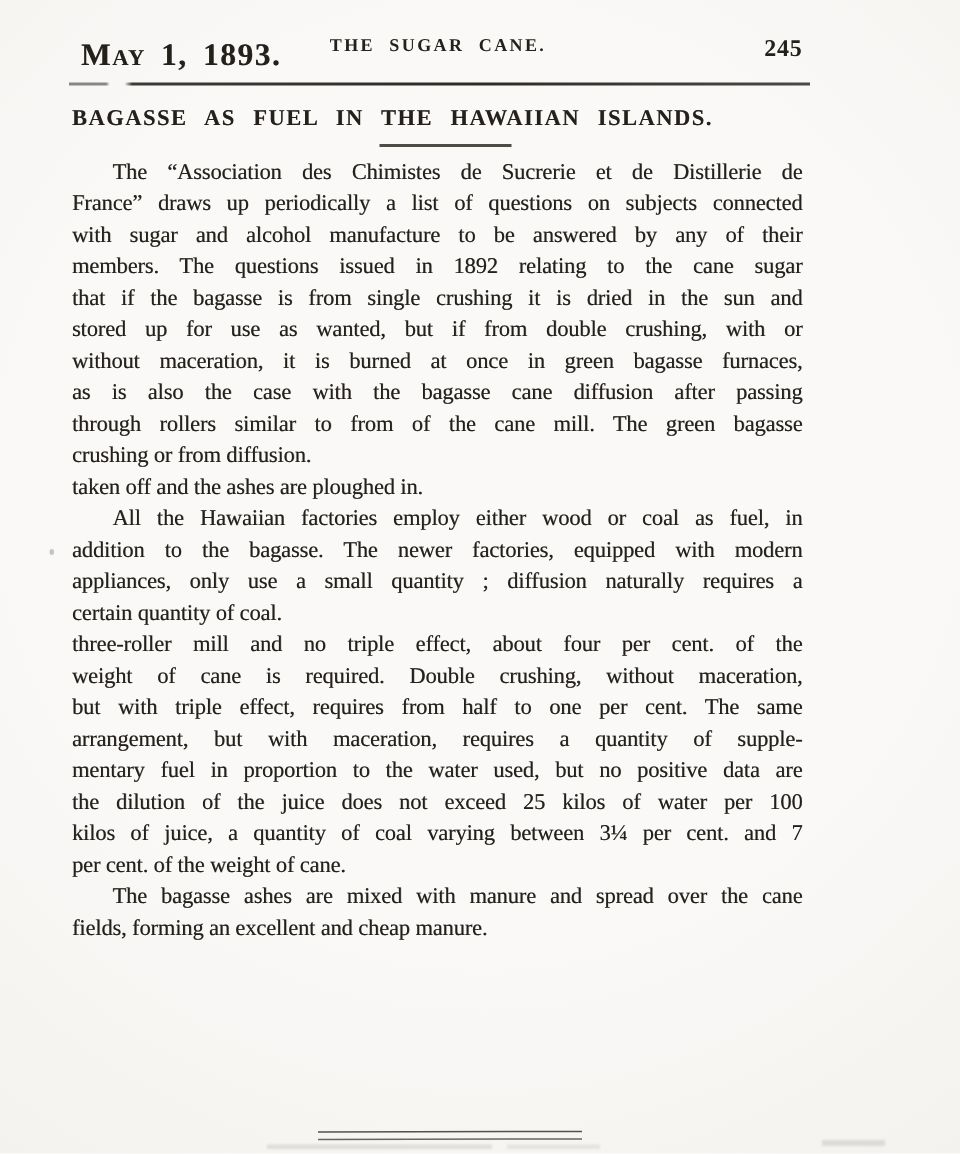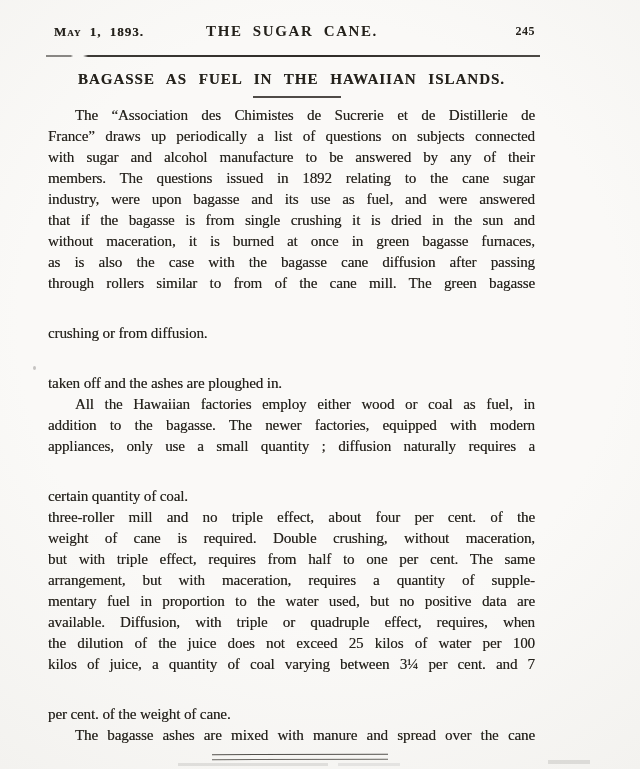--- a/index.html
+++ b/index.html
@@ -13,57 +13,56 @@
     overflow: hidden;
     background: radial-gradient(circle at 50% 42%, #faf9f7 55%, #f3f2ef 100%);
     font-family: "Liberation Serif", "DejaVu Serif", serif;
     color: #24211b;
   }
   .abs { position: absolute; }
 
   
   .hdr-date {
     left: 54px; top: 24px;
-    font-size: 13px;
+    font-size: 21px;
     font-variant: small-caps;
     letter-spacing: 1px;
     word-spacing: 4px;
     font-weight: bold;
     text-shadow: 0.2px 0 0 rgba(36,33,27,0.5);
   }
   .hdr-journal {
     left: 292px; top: 23px;
     transform: translateX(-50%);
-    font-size: 15px;
+    font-size: 12px;
     font-weight: bold;
     letter-spacing: 1.6px;
     word-spacing: 5px;
     white-space: nowrap;
   }
   .hdr-page {
     top: 24px; left: 503px; width: 32px;
     text-align: right;
-    font-size: 12px;
+    font-size: 16px;
     font-weight: bold;
     letter-spacing: 0.5px;
   }
   .hdr-rule {
     left: 46px; top: 55px;
     width: 494px; height: 2px;
     background: linear-gradient(90deg,
       rgba(45,42,38,0.55) 0%, rgba(45,42,38,0.55) 5%,
       rgba(45,42,38,0) 5.5%, rgba(45,42,38,0) 7.5%,
       rgba(45,42,38,0.92) 8.5%, rgba(35,32,28,0.95) 55%,
       rgba(45,42,38,0.85) 100%);
   }
 
   
   .art-title {
     left: 48px; top: 71px; width: 487px;
-    text-align: center;
     font-size: 15px;
     font-weight: bold;
     letter-spacing: 1px;
     word-spacing: 7px;
     white-space: nowrap;
     text-shadow: 0.2px 0 0 rgba(36,33,27,0.45);
   }
   .title-rule {
     left: 253px; top: 96px;
     width: 88px; height: 2px;
@@ -80,21 +79,21 @@
     height: 21px;
     letter-spacing: -0.1px;
     text-align: justify;
     text-align-last: justify;
     text-justify: inter-word;
     white-space: normal;
     overflow: visible;
     text-shadow: 0.25px 0 0 rgba(36,33,27,0.55);
   }
   .pline.indent { text-indent: 27px; }
-  .pline.last { text-align-last: left; margin-top: 29px; }
+  .pline.last { text-align-last: left; }
   .hl {
     background: #e2e1dd;
     box-shadow: 0 0 0 2px #e2e1dd;
     border-radius: 1px;
   }
 
   
   .end-rule {
     left: 212px; top: 754px;
     width: 176px; height: 6px;
@@ -123,37 +122,36 @@
 <div class="abs hdr-rule"></div>
 
 <div class="abs art-title">BAGASSE AS FUEL IN THE HAWAIIAN ISLANDS.</div>
 <div class="abs title-rule"></div>
 
 <div class="abs body-col">
     <div class="pline indent">The  “Association des Chimistes de Sucrerie et de Distillerie de</div>
     <div class="pline">France” draws up periodically a list of questions on subjects connected</div>
     <div class="pline">with sugar and alcohol manufacture to be answered by any of their</div>
     <div class="pline">members.  The questions issued in 1892 relating to the cane sugar</div>
-    <div class="pline">industry, were upon bagasse and its use as fuel, and were answered</div>
     <div class="pline">that if the bagasse is from single crushing it is dried in the sun and</div>
+    <div class="pline">stored up for use as wanted, but if from double crushing, with or</div>
     <div class="pline">without maceration, it is burned at once in green bagasse furnaces,</div>
     <div class="pline">as is also the case with the bagasse cane diffusion after passing</div>
     <div class="pline">through rollers similar to from of the cane mill.  The green bagasse</div>
     <div class="pline last">crushing or from diffusion.</div>
     <div class="pline last">taken off and the ashes are ploughed in.</div>
     <div class="pline indent">All the Hawaiian factories employ either wood or coal as fuel, in</div>
     <div class="pline">addition to the bagasse.  The newer factories, equipped with modern</div>
     <div class="pline">appliances, only use a small quantity ;  diffusion naturally requires a</div>
     <div class="pline last">certain quantity of coal.</div>
     <div class="pline">three-roller mill and no triple effect, about four per cent. of the</div>
     <div class="pline">weight of cane is required.  Double crushing, without maceration,</div>
     <div class="pline">but with triple effect, requires from half to one per cent.  The same</div>
     <div class="pline">arrangement, but with maceration, requires a quantity of supple-</div>
     <div class="pline">mentary fuel in proportion to the water used, but no positive data are</div>
-    <div class="pline">available.  Diffusion, with triple or quadruple effect, requires, when</div>
     <div class="pline">the dilution of the juice does not exceed 25 kilos of water per 100</div>
     <div class="pline">kilos of juice, a quantity of coal varying between 3¼ per cent. and 7</div>
     <div class="pline last">per cent. of the weight of cane.</div>
     <div class="pline indent">The bagasse ashes are mixed with manure and spread over the cane</div>
     <div class="pline last">fields, forming an excellent and cheap manure.</div>
   </div>
 
 <div class="abs end-rule"></div>
 <div class="abs ghost ghost-a"></div>
 <div class="abs ghost ghost-b"></div>

